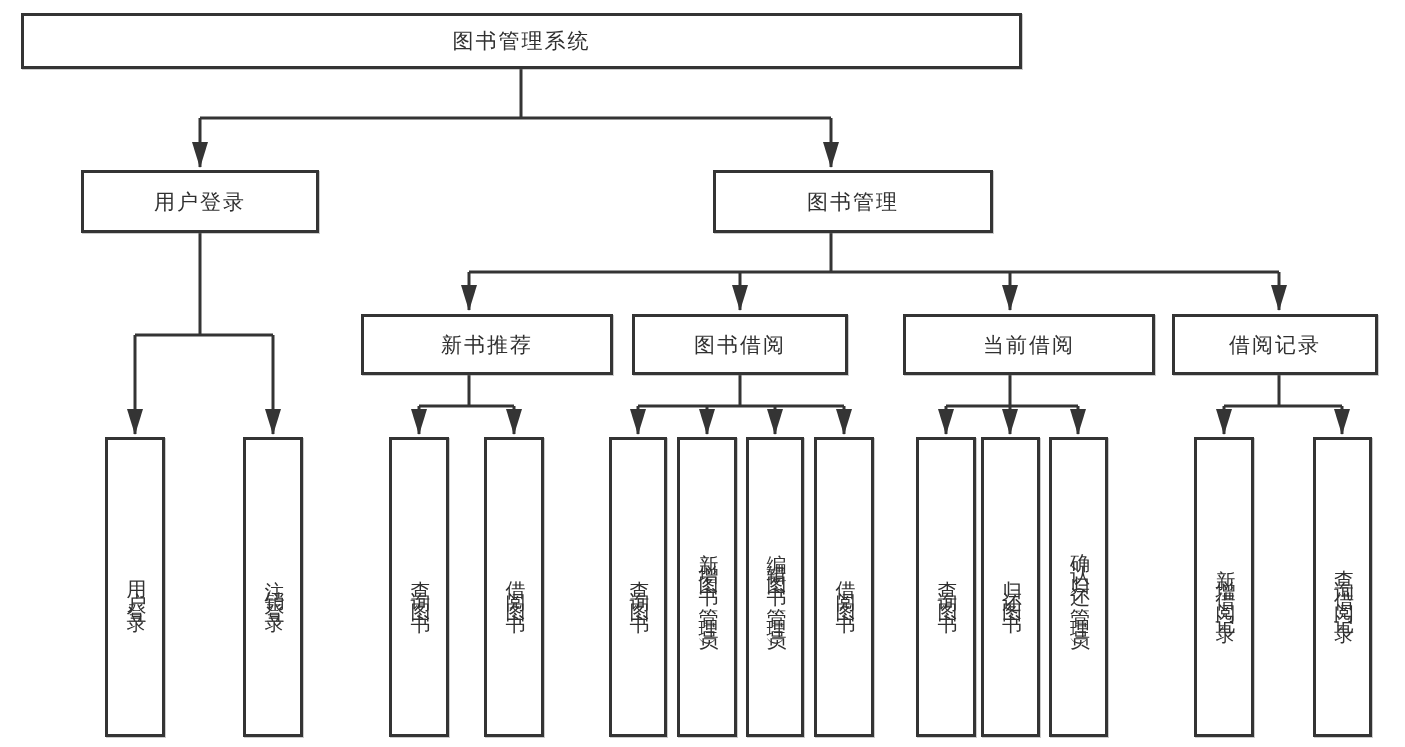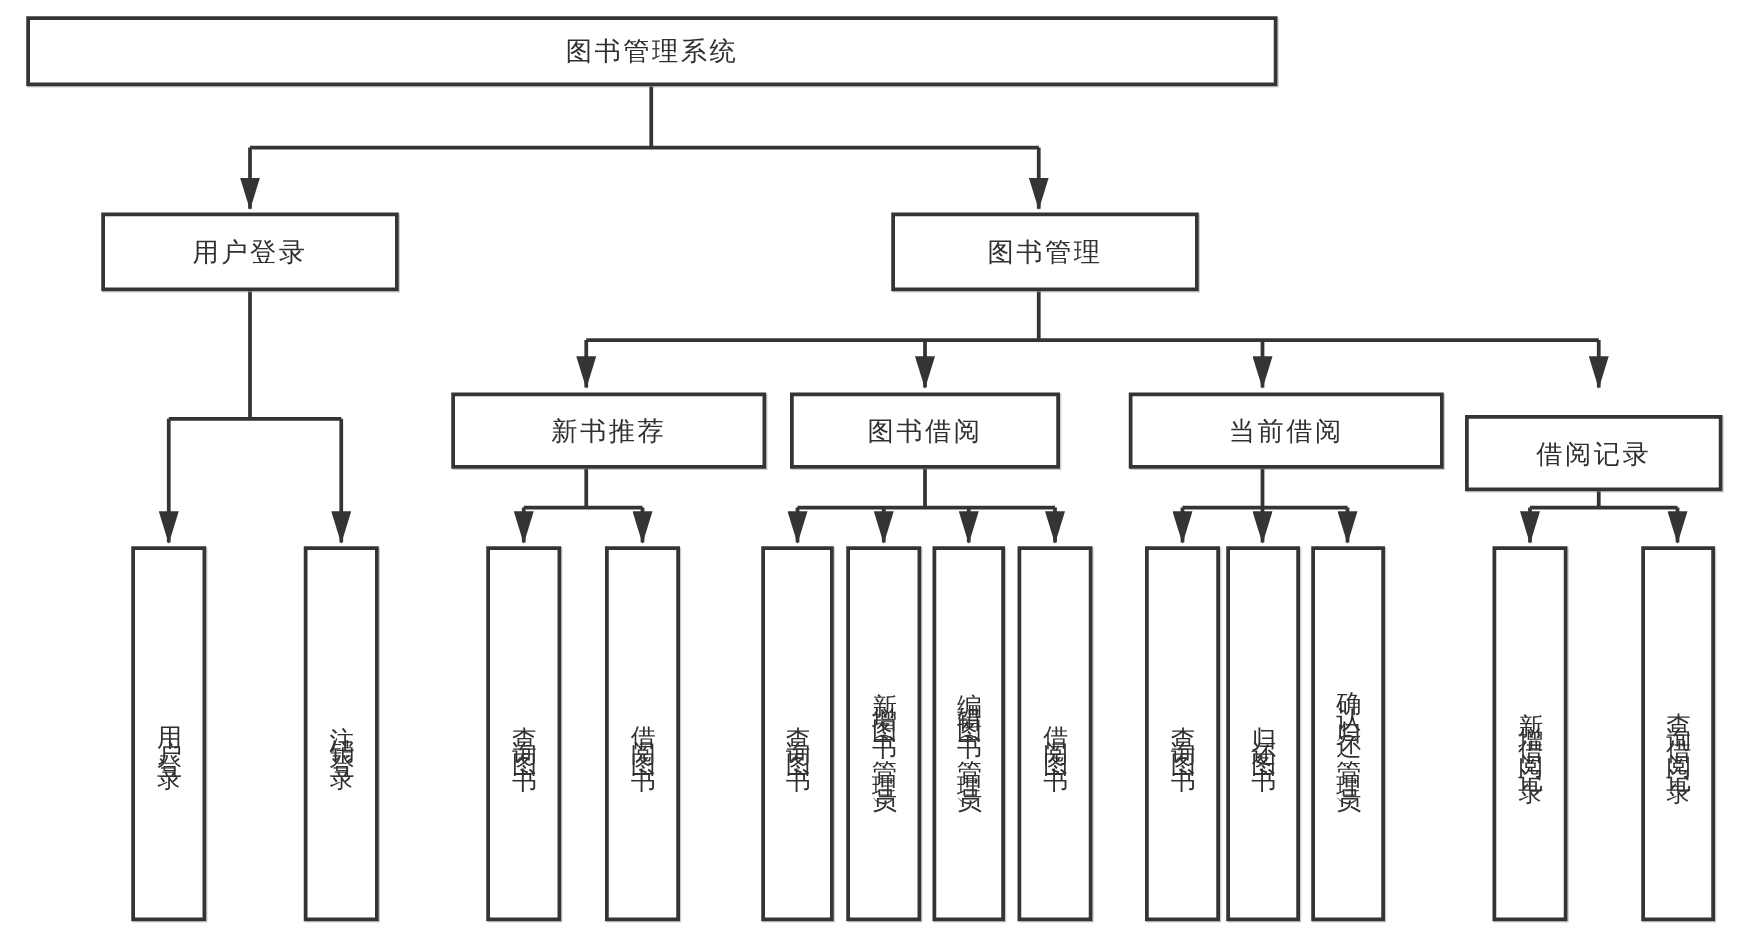--- a/index.html
+++ b/index.html
@@ -5,21 +5,21 @@
   html, body {
     margin: 0;
     padding: 0;
     background: #ffffff;
   }
   .canvas {
     position: relative;
     width: 1405px;
     height: 747px;
     background: #ffffff;
-    font-family: Liberation Sans, sans-serif;
+    font-family: Liberation Mono, monospace;
     color: #303030;
     overflow: hidden;
   }
   .connectors {
     position: absolute;
     left: 0;
     top: 0;
     width: 1405px;
     height: 747px;
     pointer-events: none;
@@ -108,34 +108,34 @@
     </g>
   </svg>
 
   <div class="node" style="left:21px; top:13px; width:1001px; height:56px;">
     <span class="lbl">图书管理系统</span>
   </div>
 
   <div class="node" style="left:81px; top:170px; width:238px; height:63px;">
     <span class="lbl">用户登录</span>
   </div>
-  <div class="node" style="left:713px; top:170px; width:246px; height:63px;">
+  <div class="node" style="left:713px; top:170px; width:280px; height:63px;">
     <span class="lbl">图书管理</span>
   </div>
 
   <div class="node" style="left:361px; top:314px; width:252px; height:61px;">
     <span class="lbl">新书推荐</span>
   </div>
   <div class="node" style="left:632px; top:314px; width:216px; height:61px;">
     <span class="lbl">图书借阅</span>
   </div>
   <div class="node" style="left:903px; top:314px; width:252px; height:61px;">
     <span class="lbl">当前借阅</span>
   </div>
-  <div class="node" style="left:1172px; top:332px; width:206px; height:61px;">
+  <div class="node" style="left:1172px; top:314px; width:206px; height:61px;">
     <span class="lbl">借阅记录</span>
   </div>
 
   <div class="node leaf" style="left:105px; top:437px; width:60px; height:300px;">
     <span class="lbl">用户登录</span>
   </div>
   <div class="node leaf" style="left:243px; top:437px; width:60px; height:300px;">
     <span class="lbl">注销登录</span>
   </div>
   <div class="node leaf" style="left:389px; top:437px; width:60px; height:300px;">

